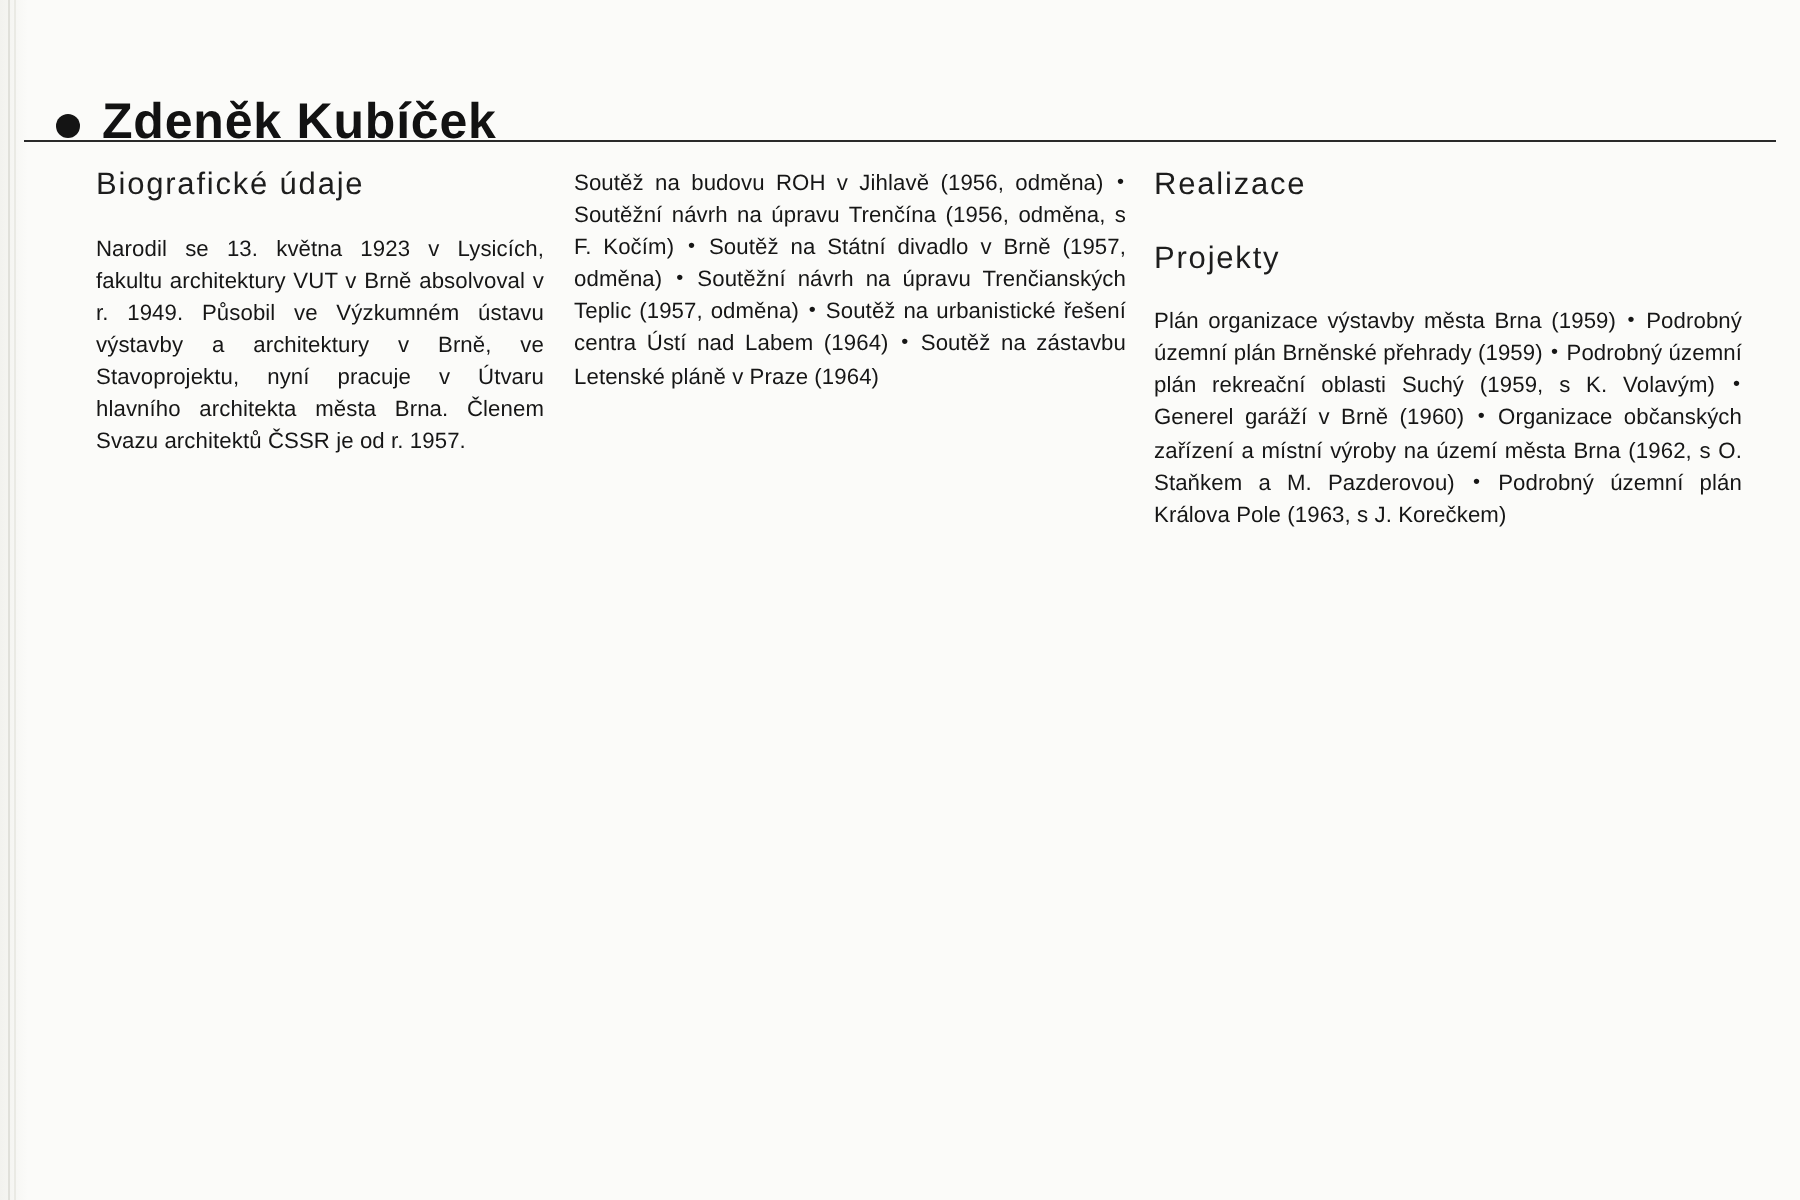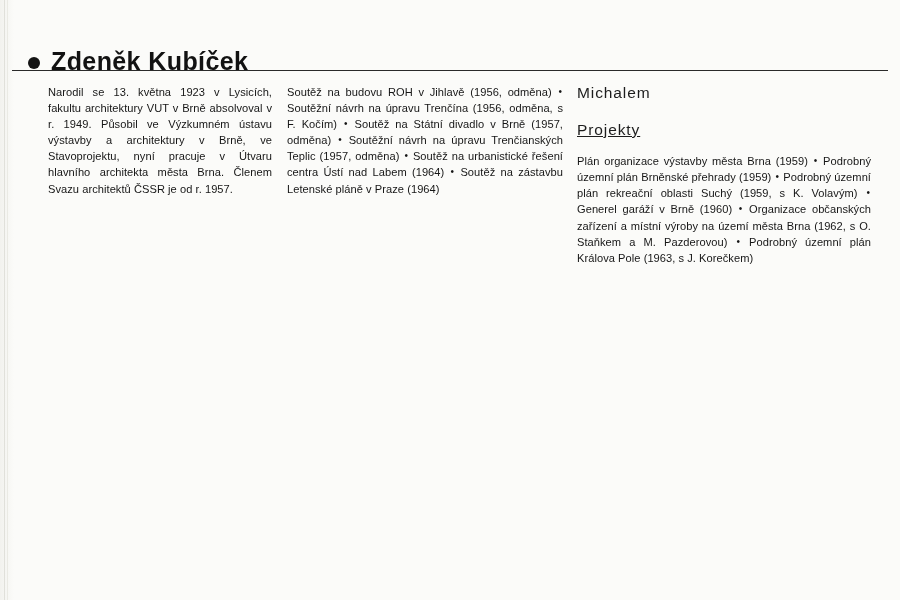--- a/index.html
+++ b/index.html
@@ -100,21 +100,20 @@
     font-size: 15.5px;
     font-weight: 400;
     letter-spacing: .9px;
     color: #1d1d1d;
     line-height: 1.2;
     margin: 0 0 14px 0;
     white-space: nowrap;
   }
   .section-heading.spaced {
     margin-top: 18px;
-    text-decoration: underline;
   }
 
   .body-text {
     font-size: 11.1px;
     line-height: 16.1px;
     text-align: justify;
     text-justify: inter-word;
     color: #161616;
     margin: 0;
     letter-spacing: .05px;
@@ -139,27 +138,28 @@
   <div class="header">
     <span class="header-bullet"></span>
     <h1 class="header-title">Zdeněk Kubíček</h1>
   </div>
 
   <div class="rule"></div>
 
   <div class="columns">
 
     <div class="col col-1">
+      <h2 class="section-heading">Biografické údaje</h2>
       <p class="body-text">Narodil se 13. května 1923 v Lysicích, fakultu architektury VUT v Brně absolvoval v r. 1949. Působil ve Výzkumném ústavu výstavby a architektury v Brně, ve Stavoprojektu, nyní pracuje v Útvaru hlavního architekta města Brna. Členem Svazu architektů ČSSR je od r. 1957.</p>
     </div>
 
     <div class="col col-2">
       <p class="body-text">Soutěž na budovu ROH v Jihlavě (1956, odměna) <span class="sep">•</span> Soutěžní návrh na úpravu Trenčína (1956, odměna, s F. Kočím) <span class="sep">•</span> Soutěž na Státní divadlo v Brně (1957, odměna) <span class="sep">•</span> Soutěžní návrh na úpravu Trenčianských Teplic (1957, odměna) <span class="sep">•</span> Soutěž na urbanistické řešení centra Ústí nad Labem (1964) <span class="sep">•</span> Soutěž na zástavbu Letenské pláně v Praze (1964)</p>
     </div>
 
     <div class="col col-3">
-      <h2 class="section-heading">Michalem</h2>
+      <h2 class="section-heading">Realizace</h2>
       <h2 class="section-heading spaced">Projekty</h2>
       <p class="body-text">Plán organizace výstavby města Brna (1959) <span class="sep">•</span> Podrobný územní plán Brněnské přehrady (1959) <span class="sep">•</span> Podrobný územní plán rekreační oblasti Suchý (1959, s K. Volavým) <span class="sep">•</span> Generel garáží v Brně (1960) <span class="sep">•</span> Organizace občanských zařízení a místní výroby na území města Brna (1962, s O. Staňkem a M. Pazderovou) <span class="sep">•</span> Podrobný územní plán Králova Pole (1963, s J. Korečkem)</p>
     </div>
 
   </div>
 </div>
 
 </body></html>

